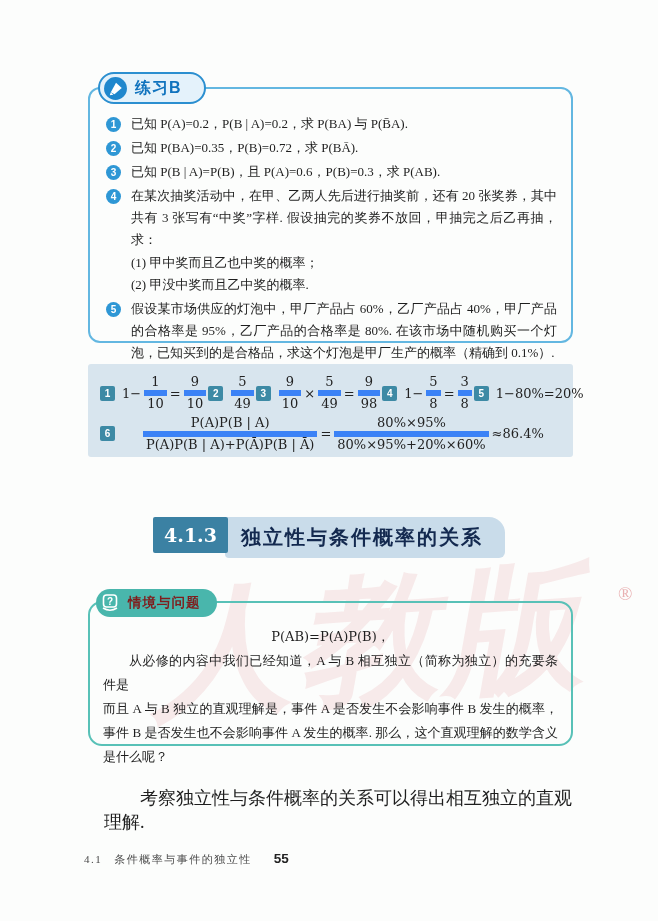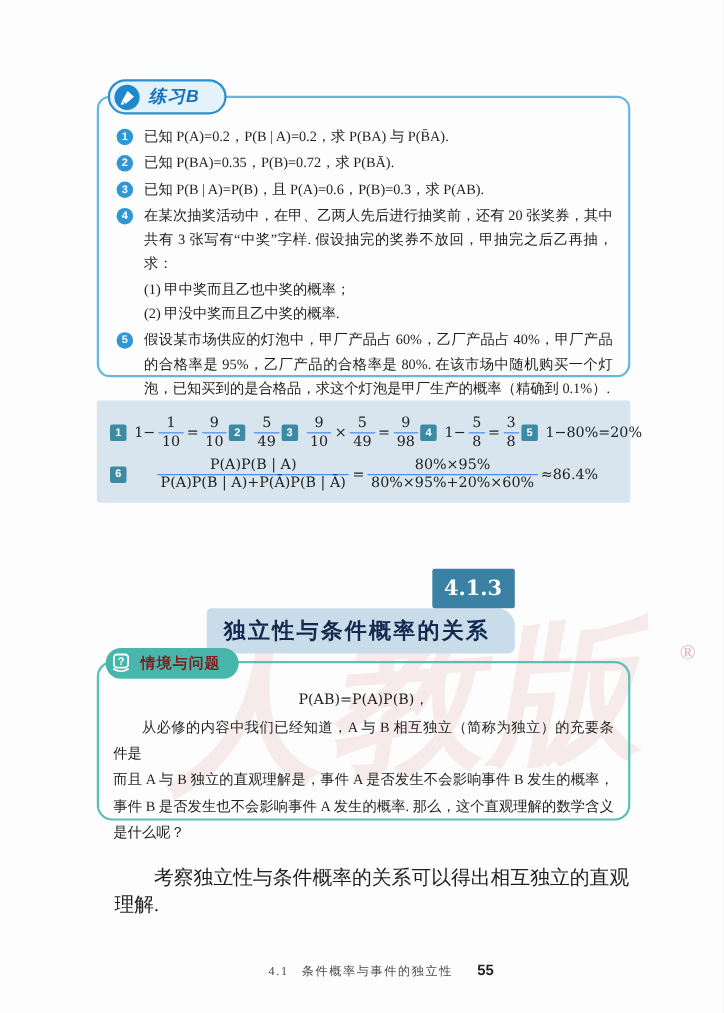--- a/index.html
+++ b/index.html
@@ -18,21 +18,21 @@
   .watermark-reg{position:absolute;left:618px;top:583px;font-size:19px;
     color:rgba(205,60,65,0.40);z-index:0;pointer-events:none;}
 
   
   .exercise-box{position:absolute;left:88px;top:87px;width:485px;height:256px;
     border:2px solid #63b7e1;border-radius:12px;box-sizing:border-box;
     padding:24px 14px 6px 16px;background:transparent;z-index:1;}
   .ex-pill{position:absolute;top:-17px;left:8px;height:32px;
     display:inline-flex;align-items:center;gap:7px;
     background:#e4f2fb;border:2px solid #2b8fd0;border-radius:18px;
-    padding:0 22px 0 3px;box-sizing:border-box;font-style:italic;}
+    padding:0 22px 0 3px;box-sizing:border-box;}
   .ex-pill .ex-title{font-family:"Liberation Sans","DejaVu Sans",sans-serif;
     font-weight:bold;font-size:16px;color:#1073be;letter-spacing:1px;}
   .icon-badge{width:25px;height:25px;display:inline-flex;}
 
   .problems{list-style:none;margin:0;padding:0;}
   .problem{position:relative;padding-left:25px;margin-bottom:2px;
     font-size:13px;line-height:1.7;}
   .pnum{position:absolute;left:0;top:4px;width:15px;height:15px;
     background:#2e97d5;color:#fff;border-radius:50%;
     font-family:"Liberation Sans","DejaVu Sans",sans-serif;
@@ -51,27 +51,27 @@
   .anum{width:15px;height:15px;background:#3d8aa5;color:#fff;border-radius:2px;
     font-family:"Liberation Sans","DejaVu Sans",sans-serif;
     font-size:10px;font-weight:bold;display:inline-flex;align-items:center;
     justify-content:center;margin-right:6px;flex:none;align-self:center;}
   .amath{font-family:"DejaVu Serif","Liberation Serif",serif;font-size:13px;
     display:inline-flex;align-items:center;color:#222;}
   .mtext{margin:0 1px;white-space:pre;}
   .frac{display:inline-flex;flex-direction:column;align-items:center;
     margin:0 2px;line-height:1.2;}
   .fnum{padding:0 3px;}
-  .fden{border-top:1px solid #3b82f6;padding:0 3px;}
+  .fden{border-top:6px solid #3b82f6;padding:0 3px;}
   .ans-row2 .amath{margin-left:20px;}
 
   
   .heading-wrap{position:absolute;top:517px;left:0;width:100%;
     display:flex;justify-content:center;z-index:1;}
-  .heading-inner{display:inline-flex;align-items:flex-end;flex-direction:column;}
+  .heading-inner{display:inline-flex;align-items:flex-start;}
   .sec-num{background:#3b81a3;color:#fff;
     font-family:"DejaVu Serif","Liberation Serif",serif;
     font-weight:bold;font-size:19px;padding:7px 11px;border-radius:2px;
     display:flex;align-items:center;z-index:2;}
   .sec-title{background:#c9dcea;color:#13294f;font-weight:bold;font-size:20px;
     letter-spacing:2px;padding:7px 22px 7px 16px;margin-left:-3px;
     border-radius:4px 16px 6px 4px;display:flex;align-items:center;font-family:Liberation Serif, serif;}
 
   
   .situation-box{position:absolute;left:88px;top:601px;width:485px;height:145px;
@@ -82,21 +82,21 @@
     background:#49b6ac;border-radius:15px;padding:0 16px 0 2px;box-sizing:border-box;}
   .sit-pill .sit-title{font-family:"Liberation Sans","DejaVu Sans",sans-serif;
     font-weight:bold;font-size:13.5px;color:#7f1d1d;letter-spacing:1px;}
   .sline{font-size:13px;line-height:1.85;text-align:justify;}
   .sline.indent{text-indent:2em;}
   .sline.center{text-align:center;font-family:"DejaVu Serif","Liberation Serif",serif;}
 
   
   .closing{position:absolute;left:88px;top:770px;width:485px;margin:16px;
     font-size:18px;text-indent:2em;z-index:1;}
-  .footer{position:absolute;left:104px;top:849px;width:485px;text-align:center;z-index:1;margin-top:24px;}
+  .footer{position:absolute;left:84px;top:849px;width:485px;text-align:left;z-index:1;}
   .f-sec,.f-title{font-size:11px;color:#4a4a4a;letter-spacing:1.5px;}
   .f-sec{margin-right:8px;}
   .f-page{font-family:"Liberation Sans","DejaVu Sans",sans-serif;
     font-weight:bold;font-size:13.5px;color:#222;margin-left:18px;}
 </style>
 </head>
 <body>
 
 <div class="page">
 

